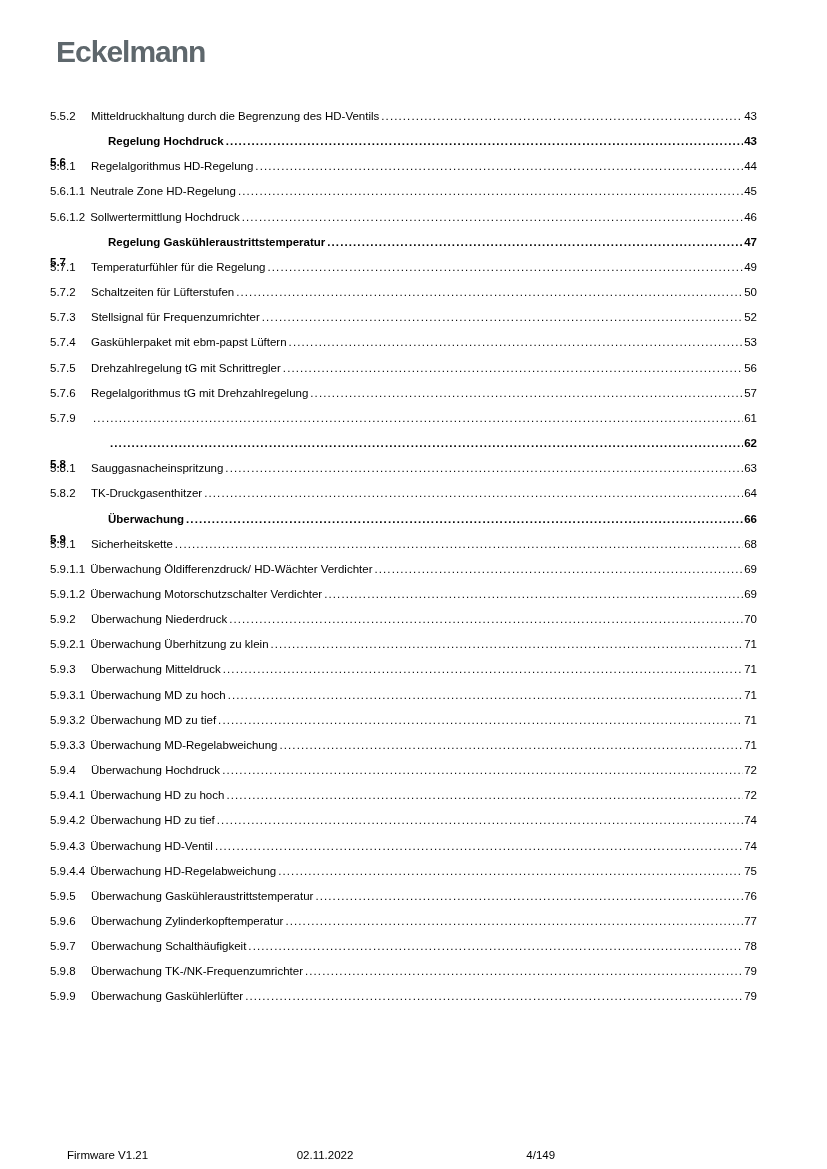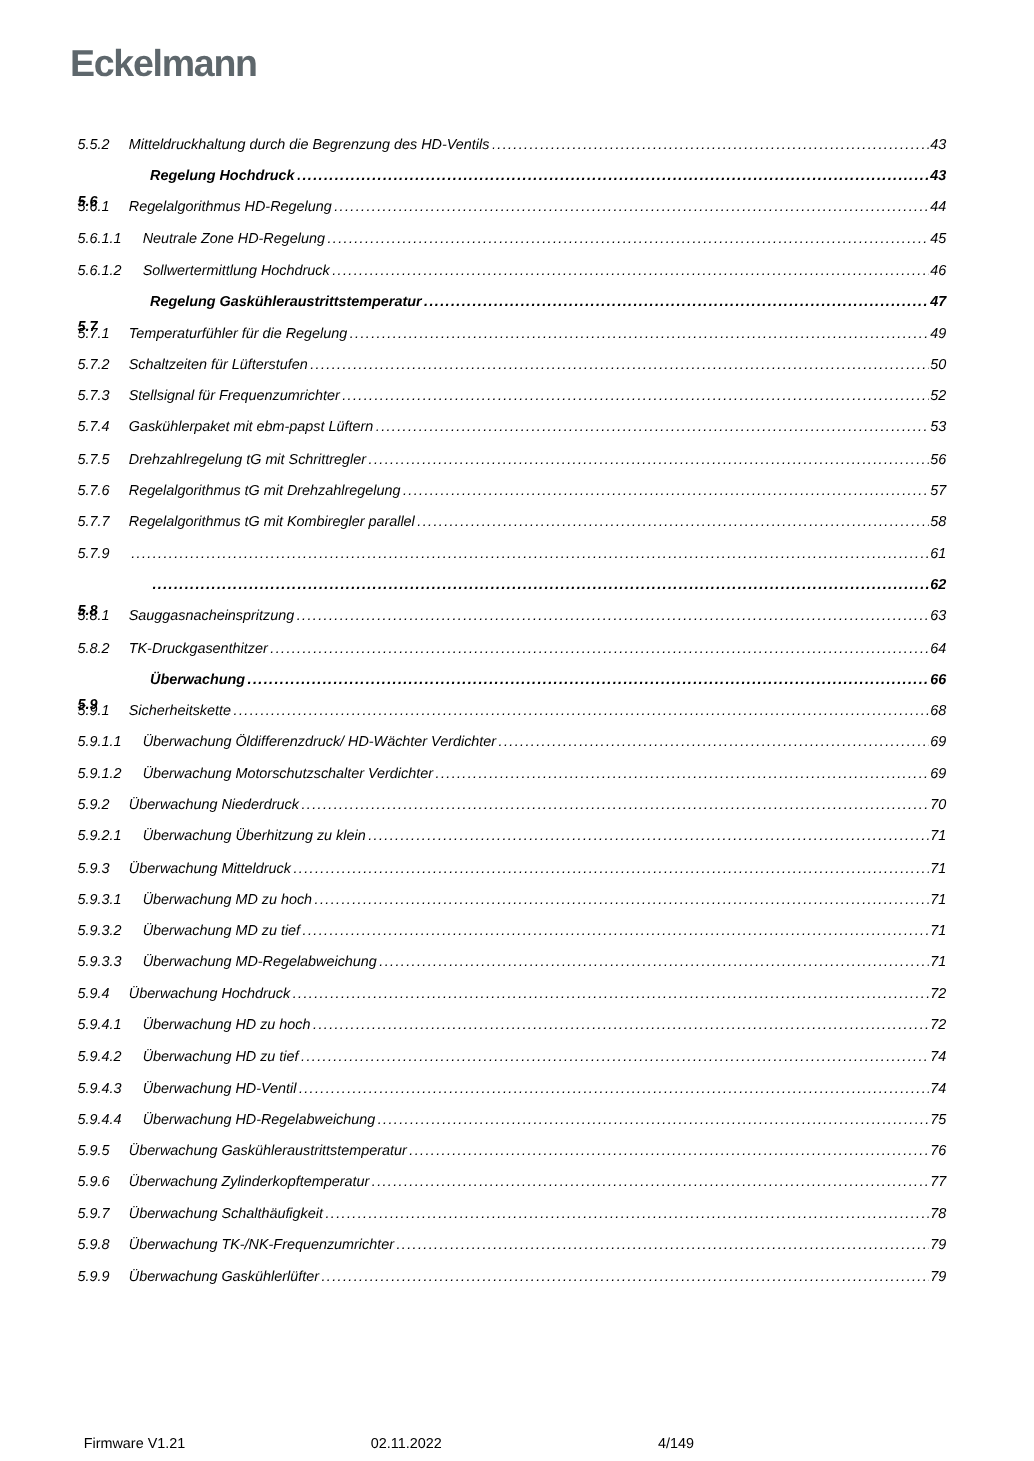--- a/index.html
+++ b/index.html
@@ -23,38 +23,37 @@
     left: 56px;
     top: 33px;
     font-size: 30px;
     font-weight: bold;
     letter-spacing: -1px;
     color: #5e676c;
     line-height: 38px;
   }
   .toc {
     position: absolute;
-    left: 62px;
+    left: 50px;
     right: 70px;
     top: 104px;
-    font-style: italic;
   }
   .toc-row {
     display: flex;
     align-items: center;
     height: 25.16px;
     line-height: 25.16px;
     font-size: 11.5px;
     white-space: nowrap;
   }
   .toc-row.bold { font-weight: bold; }
   .toc-row .num { flex: 0 0 auto; }
   .level-2 .num { width: 58px; margin-top: 41px; }
   .level-3 .num { width: 41px; }
-  .level-4 .num { min-width: 34px; margin-right: 17px; }
+  .level-4 .num { min-width: 34px; margin-right: 5px; }
   .toc-row .title { flex: 0 0 auto; }
   .toc-row .dots {
     flex: 1 1 0;
     min-width: 0;
     overflow: hidden;
     white-space: nowrap;
     margin: 0 1px 0 2px;
     letter-spacing: 1.1px;
   }
   .toc-row .dots::after {
@@ -150,26 +149,20 @@
         <span class="dots"></span>
         <span class="page-num">56</span>
       </div>
       <div class="toc-row level-3">
         <span class="num">5.7.6</span>
         <span class="title">Regelalgorithmus tG mit Drehzahlregelung</span>
         <span class="dots"></span>
         <span class="page-num">57</span>
       </div>
       <div class="toc-row level-3">
-        <span class="num">5.7.7</span>
-        <span class="title">Regelalgorithmus tG mit Kombiregler parallel</span>
-        <span class="dots"></span>
-        <span class="page-num">58</span>
-      </div>
-      <div class="toc-row level-3">
         <span class="num">5.7.9</span>
         <span class="dots"></span>
         <span class="page-num">61</span>
       </div>
       <div class="toc-row level-2 bold">
         <span class="num">5.8</span>
         <span class="dots"></span>
         <span class="page-num">62</span>
       </div>
       <div class="toc-row level-3">

